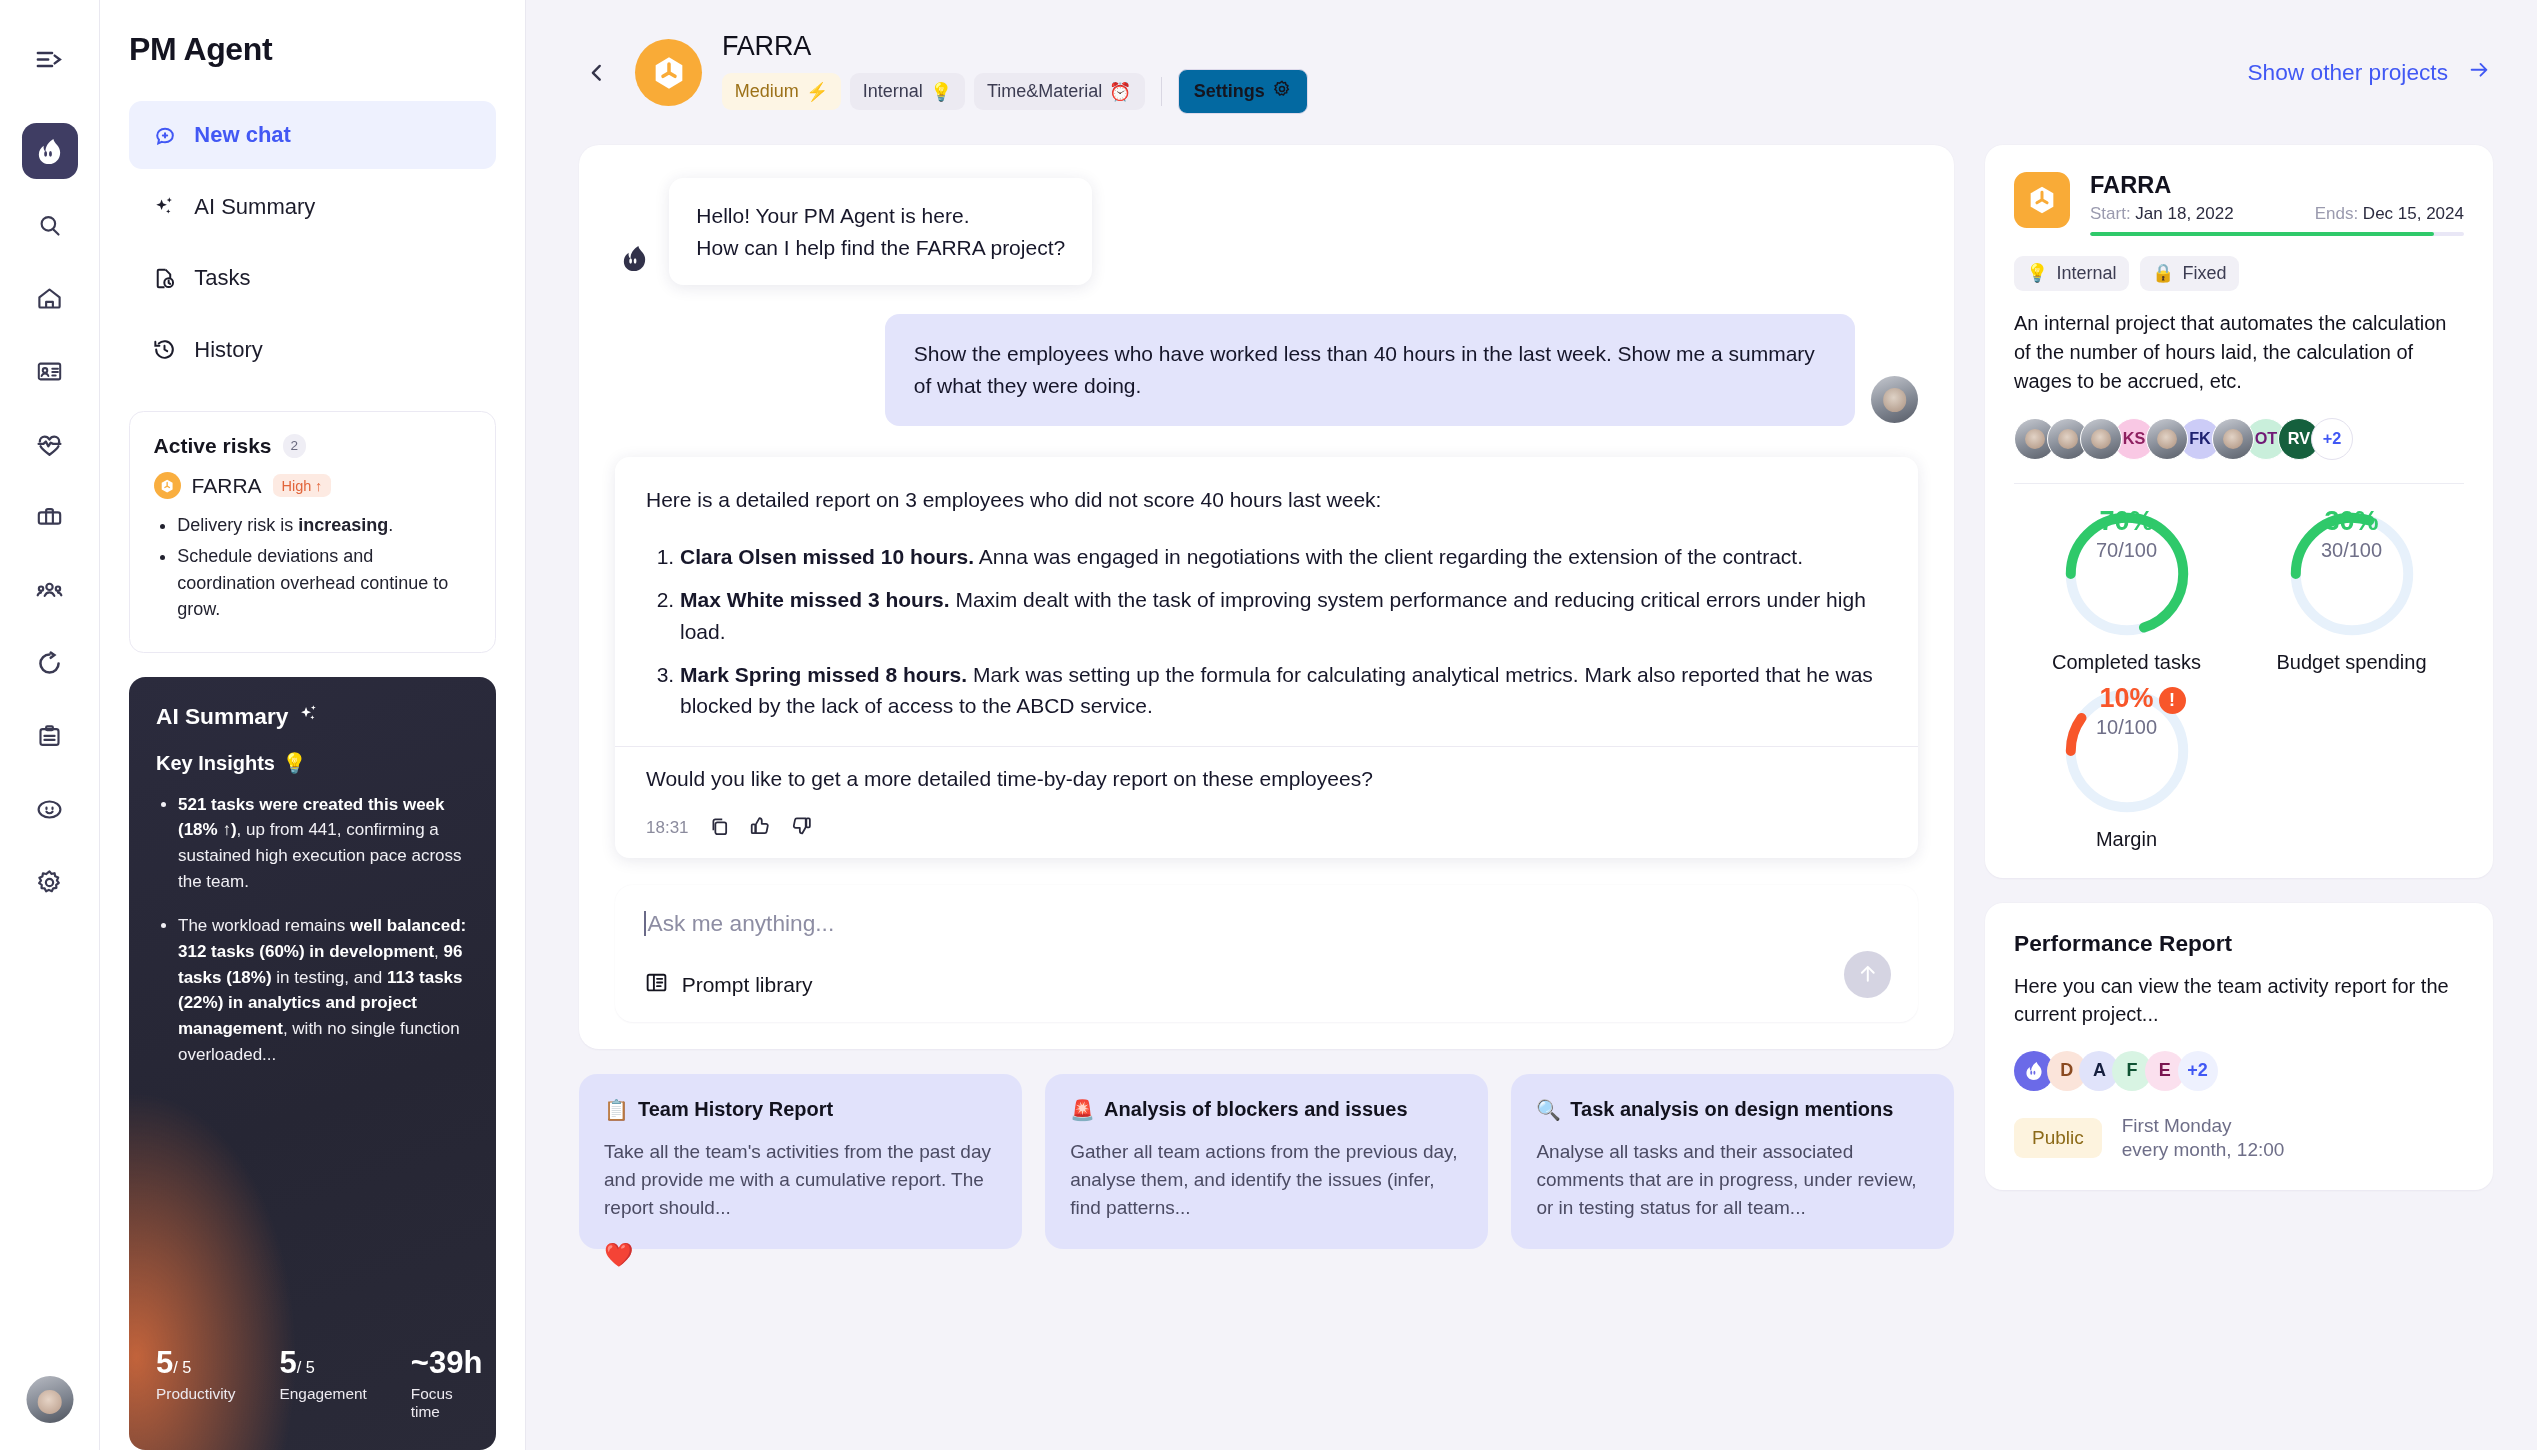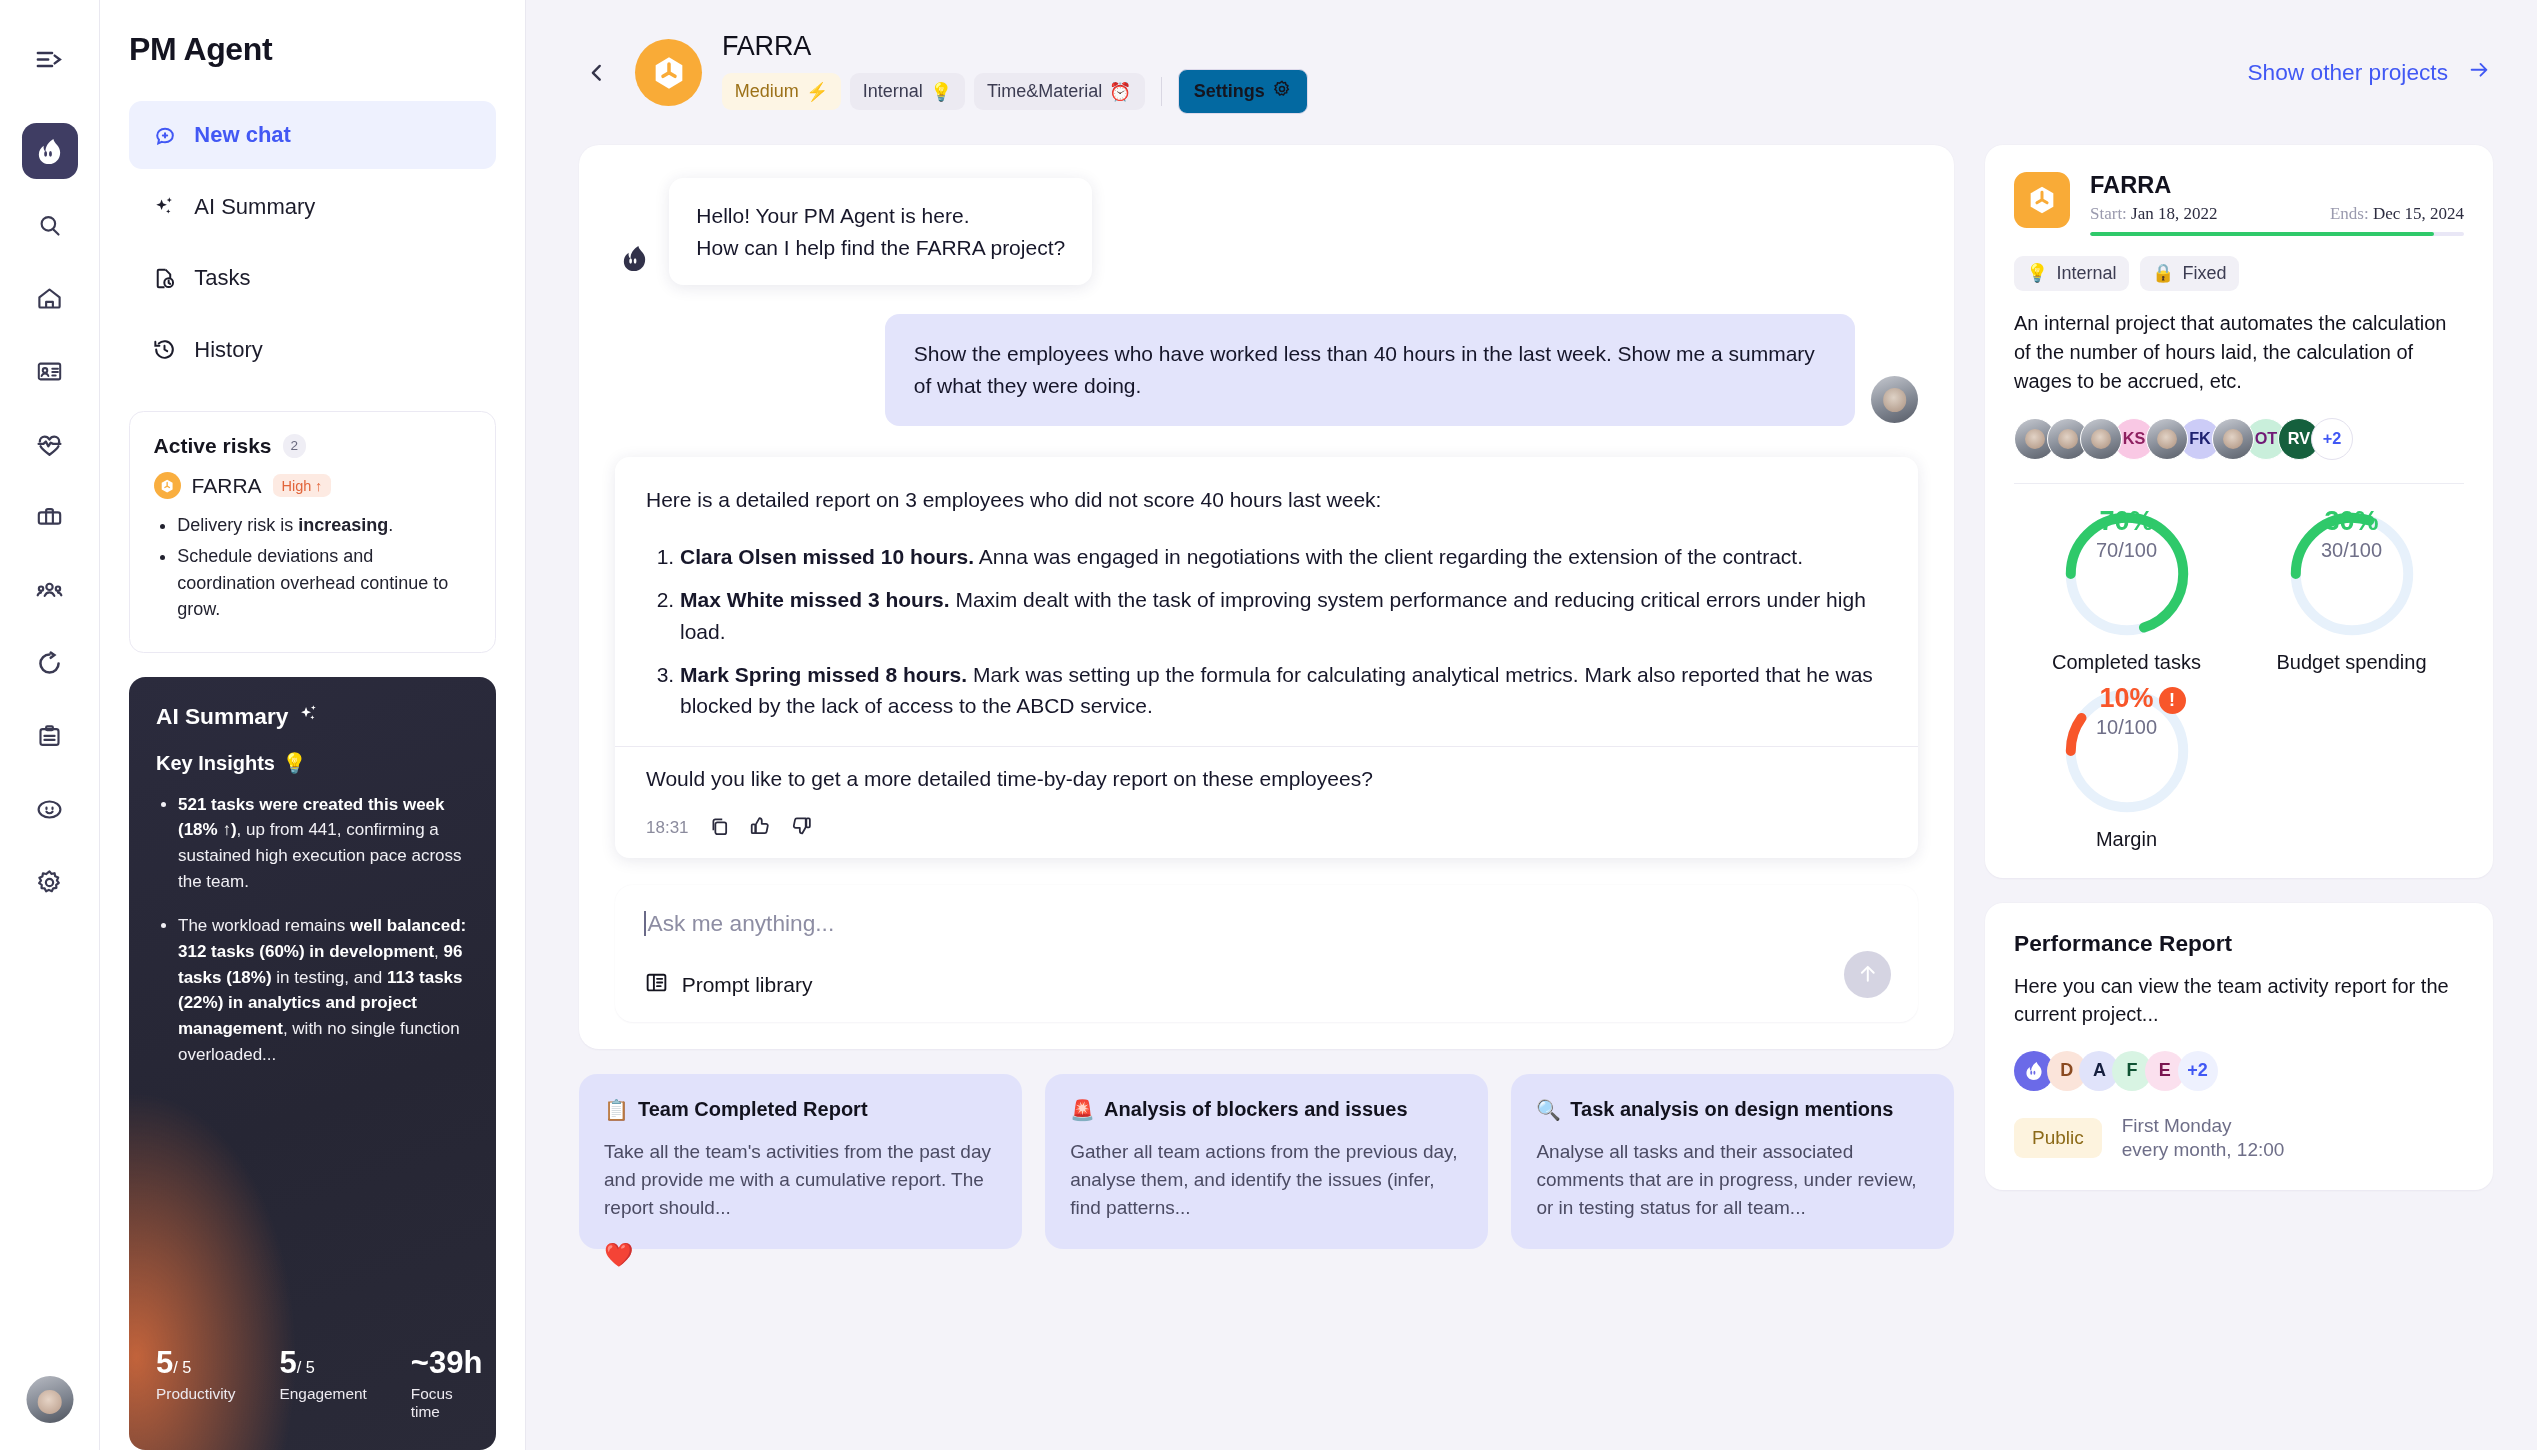--- a/index.html
+++ b/index.html
@@ -221,21 +221,21 @@
   .sug-body { font-size: 19px; line-height:1.48; color:#4b4b63; margin-top: 16.3px; }
   .sug-heart { position:absolute; left: 25px; bottom: -20px; font-size: 23.6px; }
 
   
   .rightcol { width: 508px; flex: 0 0 508px; display:flex; flex-direction:column; gap: 25px; padding-bottom: 22px; }
   .rcard { background:#fff; border-radius: 18px; padding: 27px 29px; box-shadow: 0 0.9px 1.8px rgba(30,25,70,.05); }
 
   .rp-head { display:flex; gap: 20px; align-items:flex-start; }
   .rp-logo { width: 56px; height:56px; border-radius: 12.7px; background:#f9ab37; display:flex; align-items:center; justify-content:center; flex:0 0 56px;}
   .rp-name { font-size: 23.6px; font-weight: 600; color:#12121e; }
-  .rp-dates { display:flex; justify-content: space-between; font-size: 17px; margin-top: 5.4px; font-family: Liberation Serif, serif; }
+  .rp-dates { display:flex; justify-content: space-between; font-size: 17px; margin-top: 5.4px; }
   .rp-dates .lbl { color:#9a9aae; }
   .rp-dates .val { color:#2c2c40; }
   .rp-bar { height: 4.5px; border-radius: 2.7px; background:#e9e7f6; margin-top: 7.3px; position:relative; overflow:hidden;}
   .rp-bar i { position:absolute; left:0; top:0; bottom:0; background:#2fc96a; border-radius:2.7px; }
   .rp-chips { display:flex; gap: 11px; margin-top: 20px; }
   .rp-chip { background:#f1f0f6; border-radius: 9px; padding: 6.3px 12.7px; font-size: 18px; color:#3c3c52; display:flex; align-items:center; gap:7.3px;}
   .rp-desc { font-size: 20px; line-height: 1.45; color:#12121e; margin-top: 18px; }
 
   .ava-row { display:flex; align-items:center; margin-top: 22px; }
   .ava { width: 42px; height:42px; border-radius:50%; margin-right:-9px; border:1.8px solid #fff;
@@ -600,21 +600,21 @@
                   </svg>
               </span>
             </div>
           </div>
         </div>
 
         <div class="suggestions">
           <div class="sug">
             <div class="sug-title">
               <span>📋</span>
-              <span>Team Completed Report</span>
+              <span>Team History Report</span>
             </div>
             <div class="sug-body">Take all the team's activities from the past day and provide me with a cumulative report. The report should...</div>
             <div class="sug-heart">❤️</div>
           </div>
           <div class="sug">
             <div class="sug-title">
               <span>🚨</span>
               <span>Analysis of blockers and issues</span>
             </div>
             <div class="sug-body">Gather all team actions from the previous day, analyse them, and identify the issues (infer, find patterns...</div>

